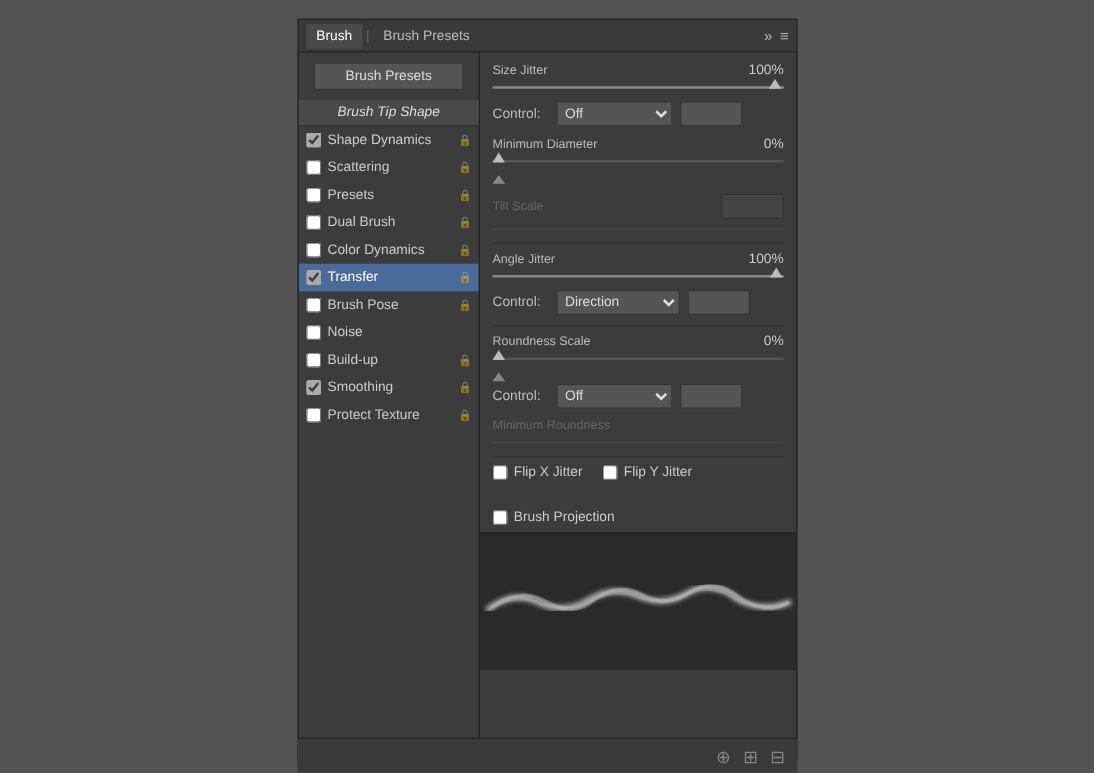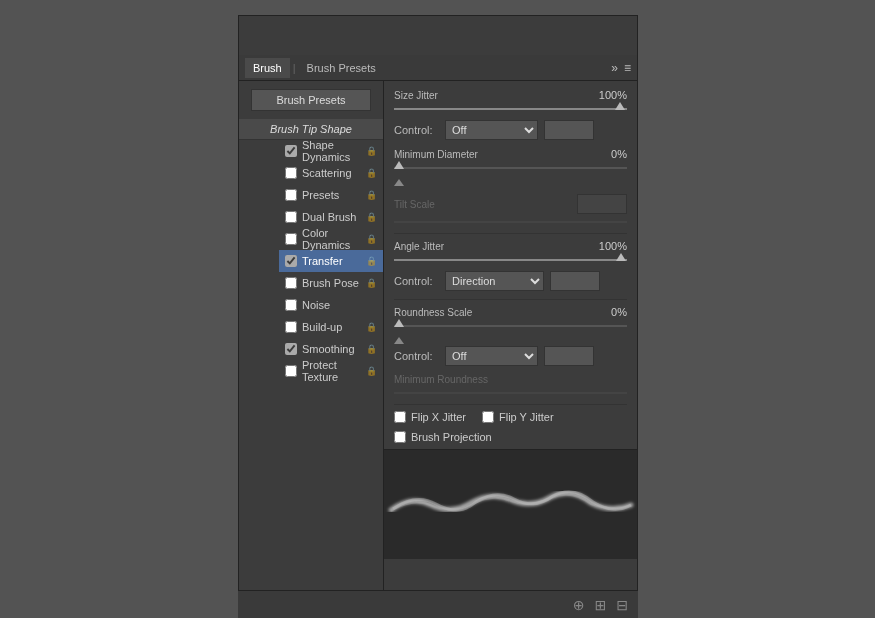--- a/index.html
+++ b/index.html
@@ -20,21 +20,20 @@
       background: #3c3c3c;
       border: 1px solid #222;
     }
     .panel-tabs {
       display: flex;
       align-items: center;
       background: #3a3a3a;
       border-bottom: 1px solid #222;
       height: 26px;
       padding: 0 6px;
-      margin-top: 39px;
     }
     .tab-item {
       padding: 4px 8px;
       color: #bbb;
       font-size: 11px;
       cursor: pointer;
     }
     .tab-item.active {
       color: #fff;
       background: #4a4a4a;
@@ -80,21 +79,20 @@
       padding: 4px 8px;
       font-size: 11px;
       color: #ddd;
       text-align: center;
       border-bottom: 1px solid #333;
       font-style: italic;
     }
     .brush-list {
       flex: 1;
       overflow: hidden;
-      padding-left: 40px;
     }
     .brush-item {
       display: flex;
       align-items: center;
       padding: 3px 4px 3px 6px;
       cursor: pointer;
       height: 22px;
     }
     .brush-item.active {
       background: #4a6a9a;
@@ -441,21 +439,21 @@
       </div>
 
       <div class="section-row">
         <span class="section-label disabled-label">Minimum Roundness</span>
       </div>
       <div class="slider-container">
         <div class="slider-track" style="background:#444;"></div>
       </div>
       <hr class="divider">
 
-      <div style="display:flex;gap:16px;margin-bottom:4px;">
+      <div style="display:flex;gap:16px;margin-bottom:20px;">
         <div class="checkbox-row">
           <input type="checkbox" style="">
           <span>Flip X Jitter</span>
         </div>
         <div class="checkbox-row">
           <input type="checkbox" style="">
           <span>Flip Y Jitter</span>
         </div>
       </div>
       <div class="checkbox-row">

